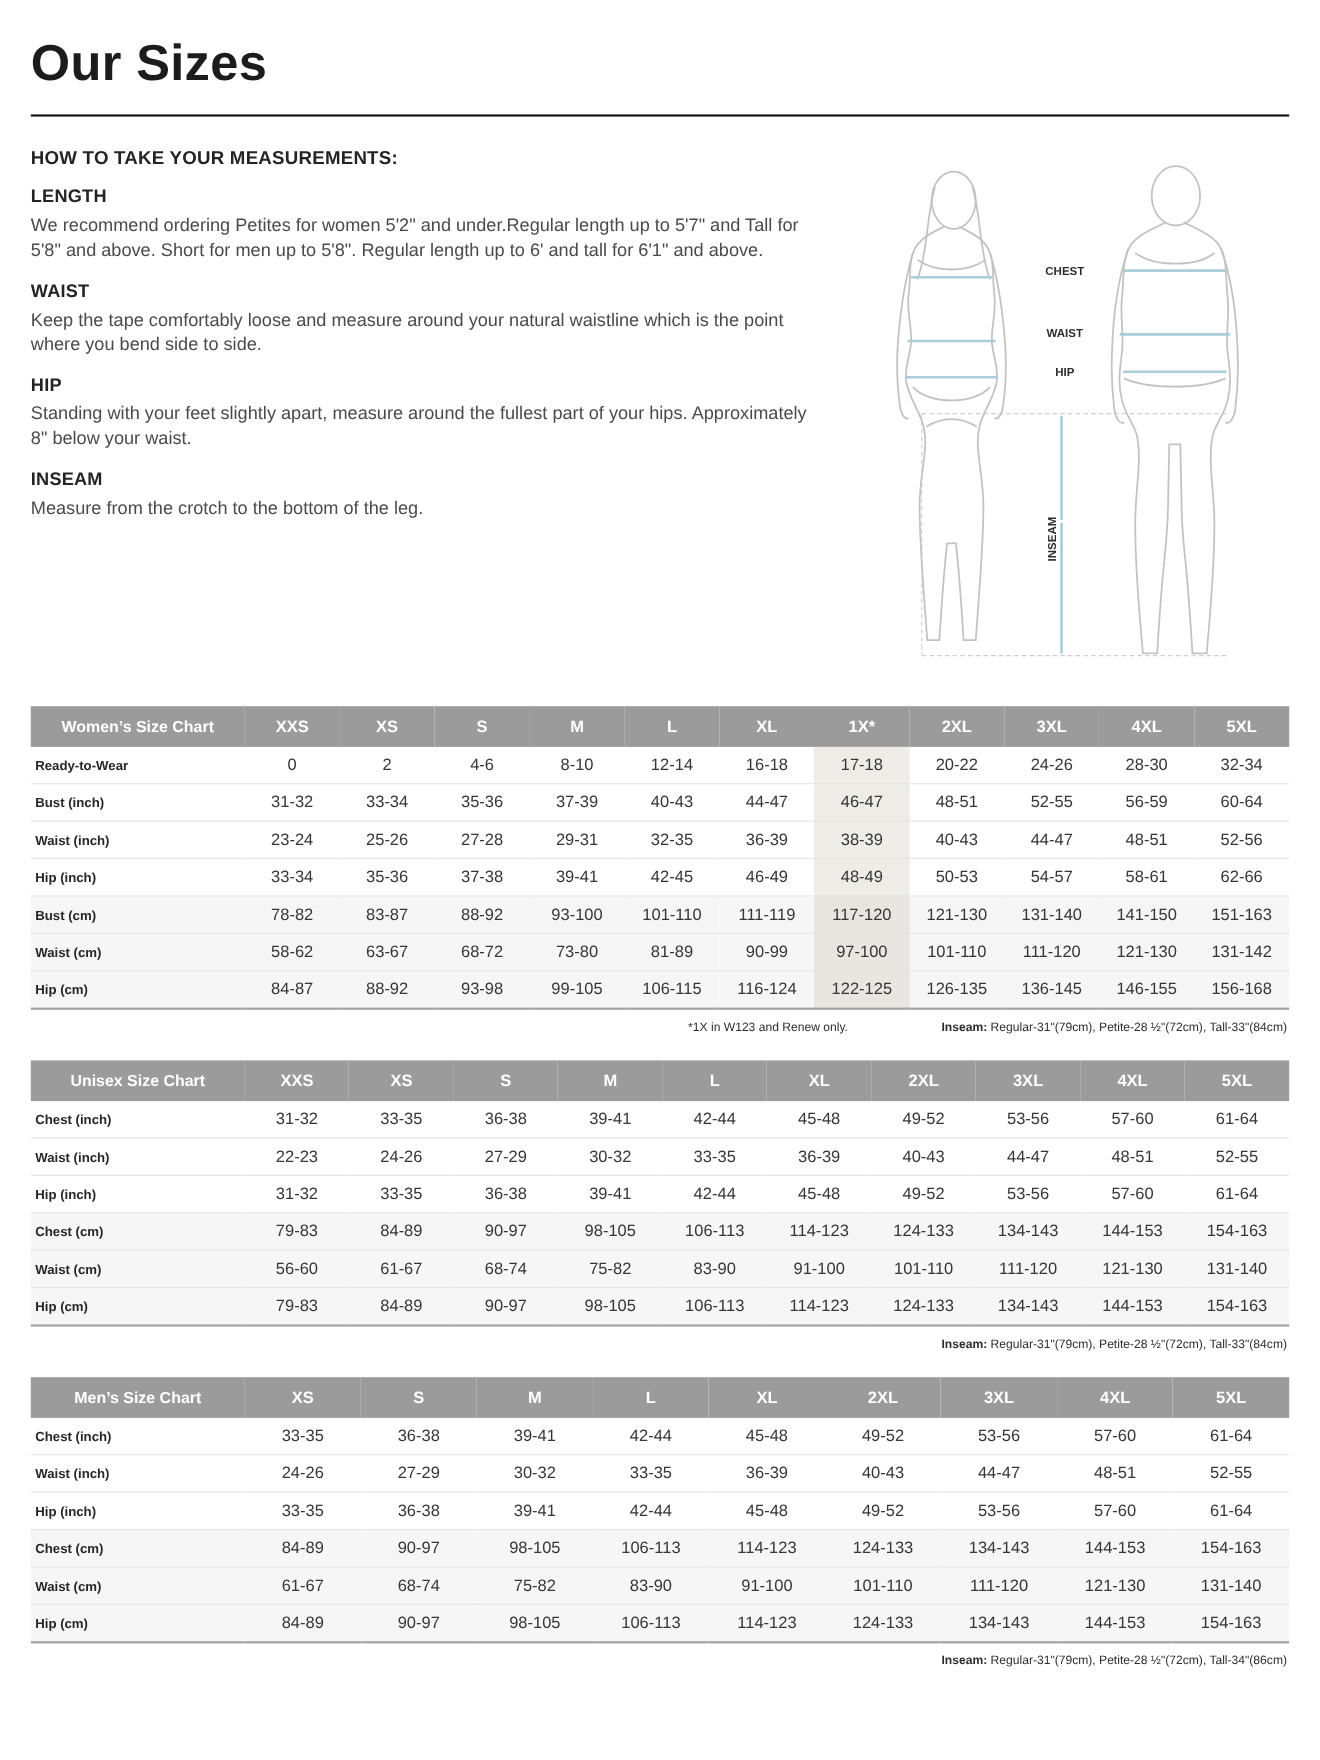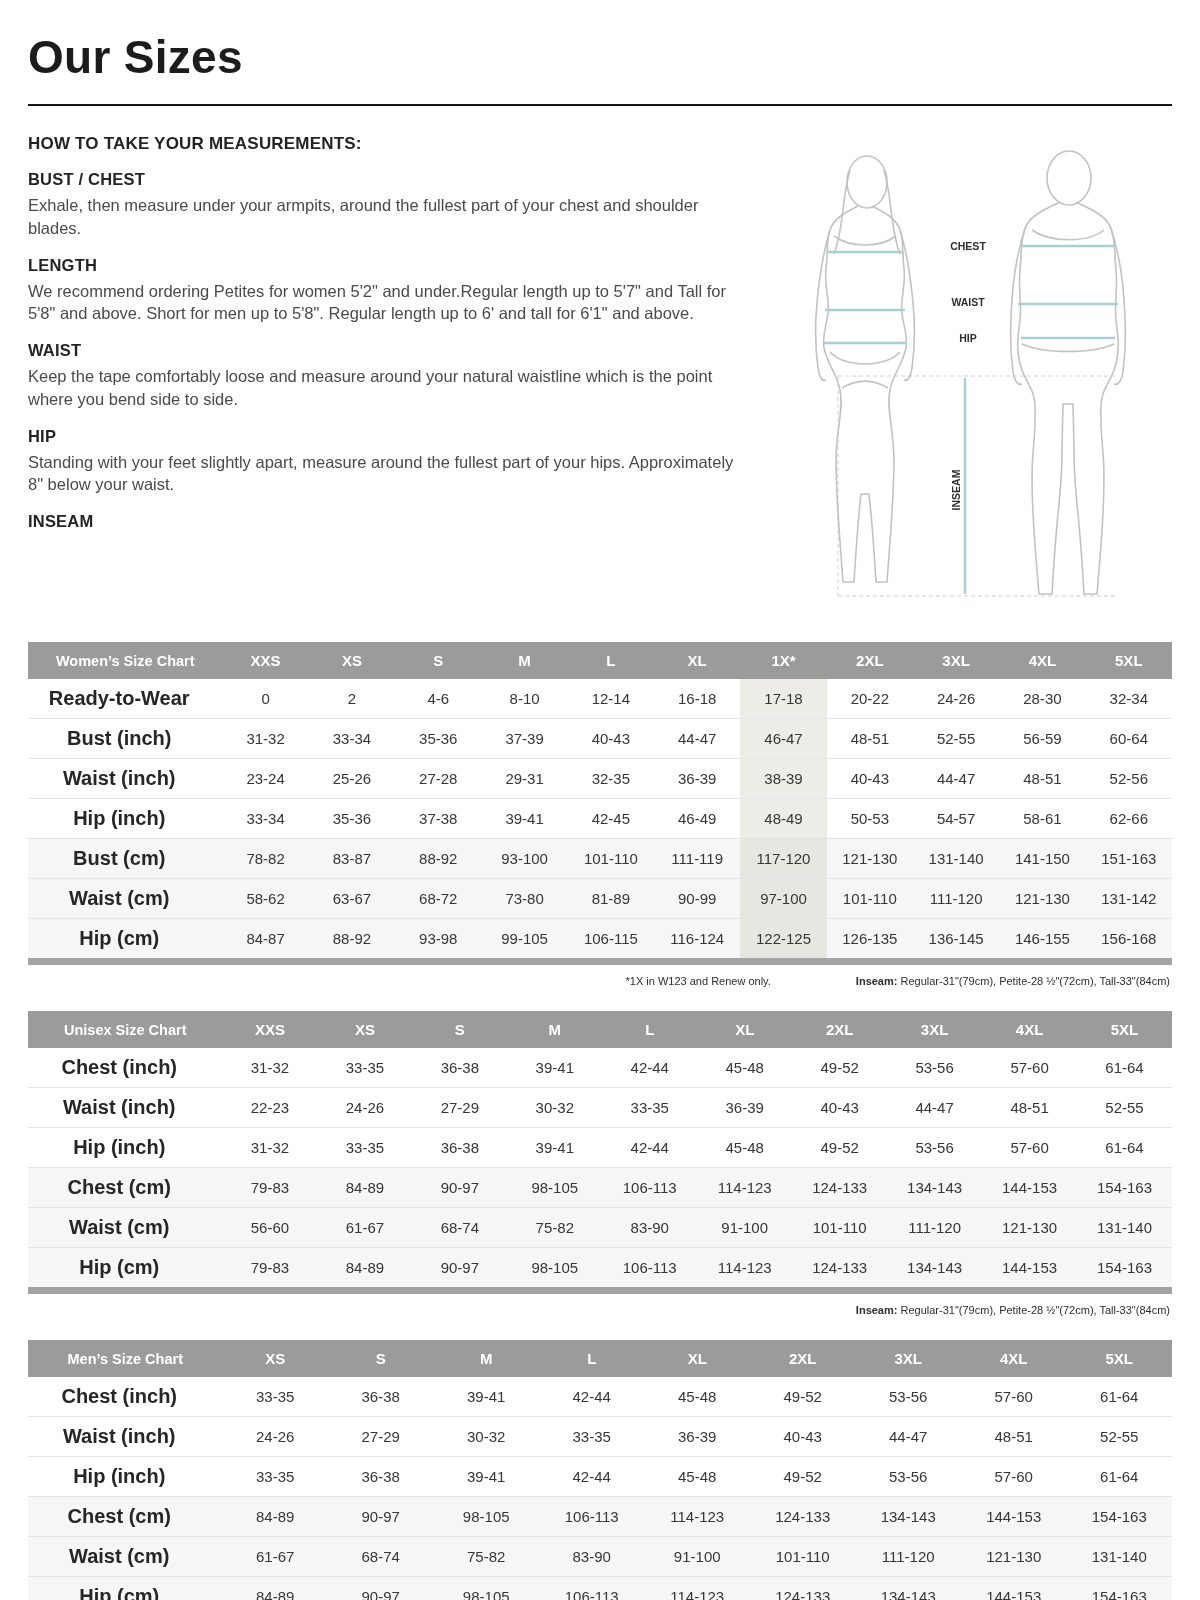--- a/index.html
+++ b/index.html
@@ -49,24 +49,24 @@
     width: 100%; border-collapse: collapse; table-layout: fixed;
   }
   table.size-table col.label-col { width: 17%; }
   table.size-table thead th {
     background: #9b9b9b; color: #ffffff;
     font-size: 15px; font-weight: 700;
     padding: 10px 3px; text-align: center;
   }
   table.size-table thead th.corner { font-size: 14.5px; }
   table.size-table tbody tr { border-bottom: 1px solid #e4e4e4; }
-  table.size-table tbody tr:last-child { border-bottom: 7px solid #a3a3a3; }
+  table.size-table tbody tr:last-child { border-bottom: 2px solid #a3a3a3; }
   table.size-table tbody th {
-    font-size: 20px; font-weight: 800; color: #262626;
-    text-align: center; padding: 8px 16px 8px 4px; white-space: nowrap;
+    font-size: 12px; font-weight: 800; color: #262626;
+    text-align: left; padding: 8px 16px 8px 4px; white-space: nowrap;
   }
   table.size-table tbody td {
     font-size: 15px; color: #363636; text-align: center; padding: 8px 2px;
   }
   table.size-table tbody tr.cm-row { background: #f6f6f6; }
   table.size-table tbody td.hl { background: #edece7; }
   table.size-table tbody tr.cm-row td.hl { background: #e7e6e0; }
 
   .table-footnotes {
     display: flex; justify-content: flex-end; gap: 85px;
@@ -81,37 +81,34 @@
 <div class="page">
 
   <h1 class="page-title">Our Sizes</h1>
   <hr class="title-rule">
 
   <div class="intro-wrap">
     <div class="intro-text">
       <h2>HOW TO TAKE YOUR MEASUREMENTS:</h2>
 
       <div class="measure-section">
-        <h3>BUST / CHEST</h3>
-        <p>Exhale, then measure under your armpits, around the fullest part of your chest and shoulder blades.</p>
-      </div>
-      <div class="measure-section">
         <h3>LENGTH</h3>
         <p>We recommend ordering Petites for women 5'2" and under.Regular length up to 5'7" and Tall for 5'8" and above. Short for men up to 5'8". Regular length up to 6' and tall for 6'1" and above.</p>
       </div>
       <div class="measure-section">
         <h3>WAIST</h3>
         <p>Keep the tape comfortably loose and measure around your natural waistline which is the point where you bend side to side.</p>
       </div>
       <div class="measure-section">
         <h3>HIP</h3>
         <p>Standing with your feet slightly apart, measure around the fullest part of your hips. Approximately 8" below your waist.</p>
       </div>
       <div class="measure-section">
         <h3>INSEAM</h3>
+        <p>Measure from the crotch to the bottom of the leg.</p>
       </div>
     </div>
 
     <div class="fig-right">
       <svg width="400" height="478" viewBox="0 0 400 478">
 
         <line x1="66" y1="240" x2="345" y2="240" stroke="#cfcfcf" stroke-width="1" stroke-dasharray="4 3"></line>
         <line x1="66" y1="460" x2="345" y2="460" stroke="#cfcfcf" stroke-width="1" stroke-dasharray="4 3"></line>
         <line x1="66" y1="240" x2="66" y2="460" stroke="#cfcfcf" stroke-width="1" stroke-dasharray="4 3"></line>
 

